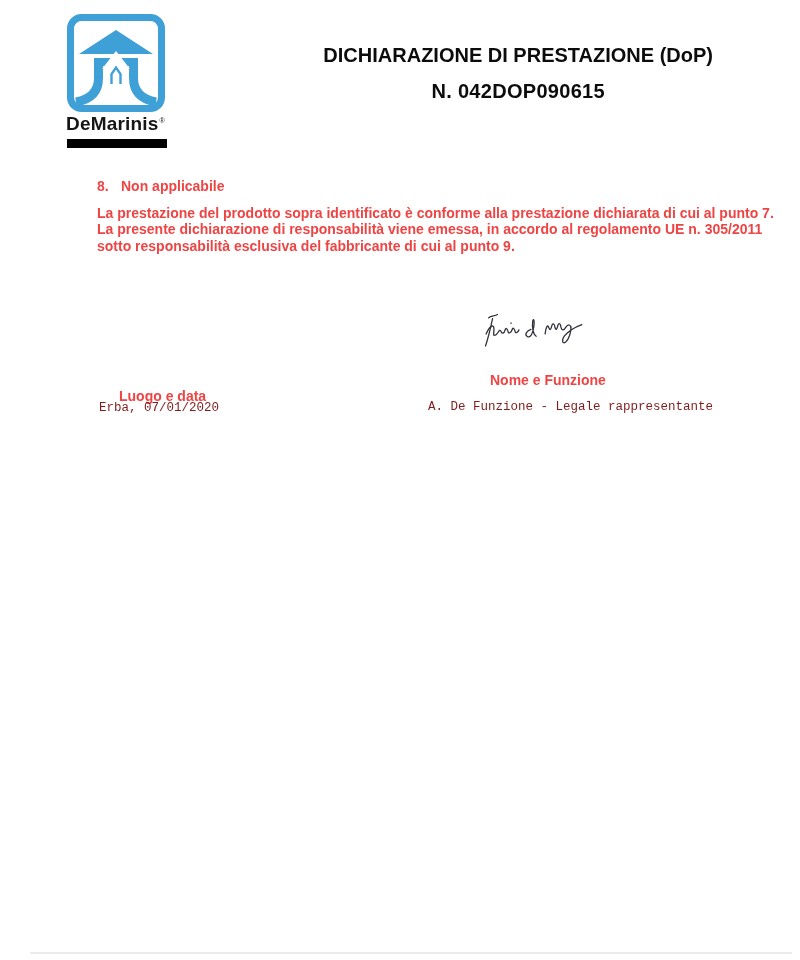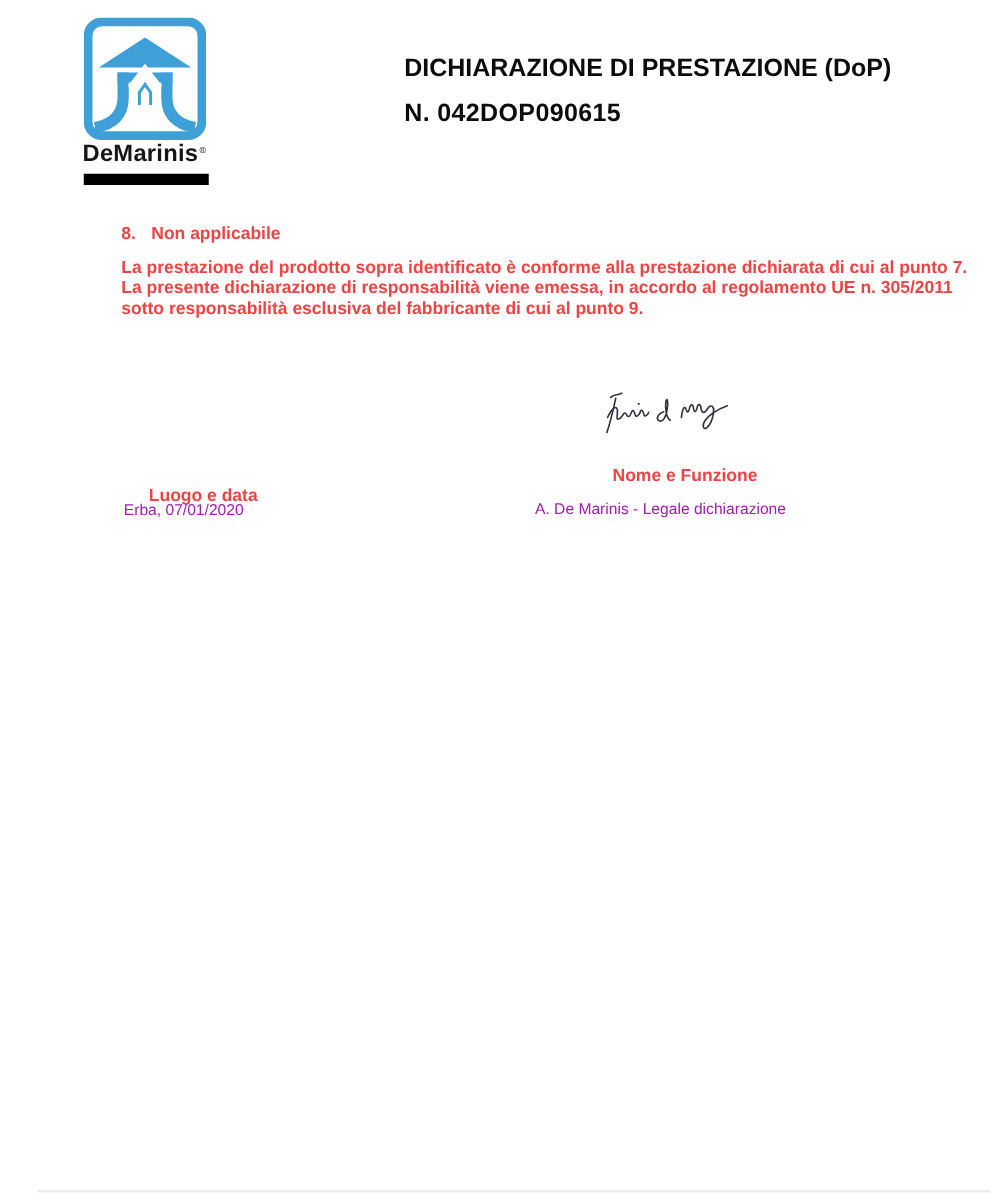--- a/index.html
+++ b/index.html
@@ -32,31 +32,31 @@
     vertical-align: super;
     margin-left: 1px;
   }
   .logo-bar { margin-top: 4px; margin-left: 1px; width: 100px; height: 9px; background: #000; }
 
   
   .header-block {
     position: absolute;
     top: 44px;
     right: 87px;
-    text-align: left;
+    text-align: center;
     color: #0c0c0c;
     white-space: nowrap;
   }
   .doc-title   { font-size: 20px;   font-weight: 700; line-height: 23px; }
   .doc-subtitle{ font-size: 14.5px; font-weight: 700; line-height: 17px; margin-top: 1px; }
   .doc-number  { font-size: 20px;   font-weight: 700; line-height: 22px; margin-top: 13px; letter-spacing: 0.3px; }
 
   
   .bold-13 { font-size: 14px; font-weight: 700; color: #ef4444; }
-  .reg-13  { font-size: 12.5px; font-weight: 400; color: #a21caf; }
+  .reg-13  { font-size: 12.5px; font-weight: 400; color: #7f1d1d; font-family: Liberation Mono, monospace; }
 
   .point-row { position: absolute; left: 97px; top: 178px; white-space: nowrap; }
   .point-row .pnum { display: inline-block; width: 24px; }
 
   .para-block { position: absolute; left: 97px; top: 205px; }
   .para-block .pline { white-space: nowrap; line-height: 16.3px; }
 
   .firma-caption { position: absolute; left: 97px; top: 276px; white-space: nowrap; }
 
   .signature-svg { position: absolute; left: 481px; top: 309px; transform: rotate(-2deg); }
@@ -127,17 +127,17 @@
     <path d="M50,20 C46,21 43,25 46,27 C49,29 52,24 53,17 C54,12 53,8 52,12 C51,18 52,25 55,27"></path>
 
     <path d="M64,25 C65,18 67,15 68,19 C69,22 70,21 71,17 C72,14 74,15 74,19 C75,22 76,21 77,17 C78,14 80,15 80,19 C81,23 83,22 85,19 C87,16 89,16 90,19"></path>
 
     <path d="M90,19 C90,24 88,31 84,34 C81,36 80,32 83,28 C87,23 95,19 101,17"></path>
   </svg>
 
   <div class="place-label bold-13">Luogo e data</div>
   <div class="name-label bold-13">Nome e Funzione</div>
   <div class="place-value reg-13">Erba, 07/01/2020</div>
-  <div class="name-value reg-13">A. De Marinis - Legale dichiarazione</div>
+  <div class="name-value reg-13">A. De Funzione - Legale rappresentante</div>
 
   <div class="page-edge"></div>
 
 </div>
 
 </body></html>

